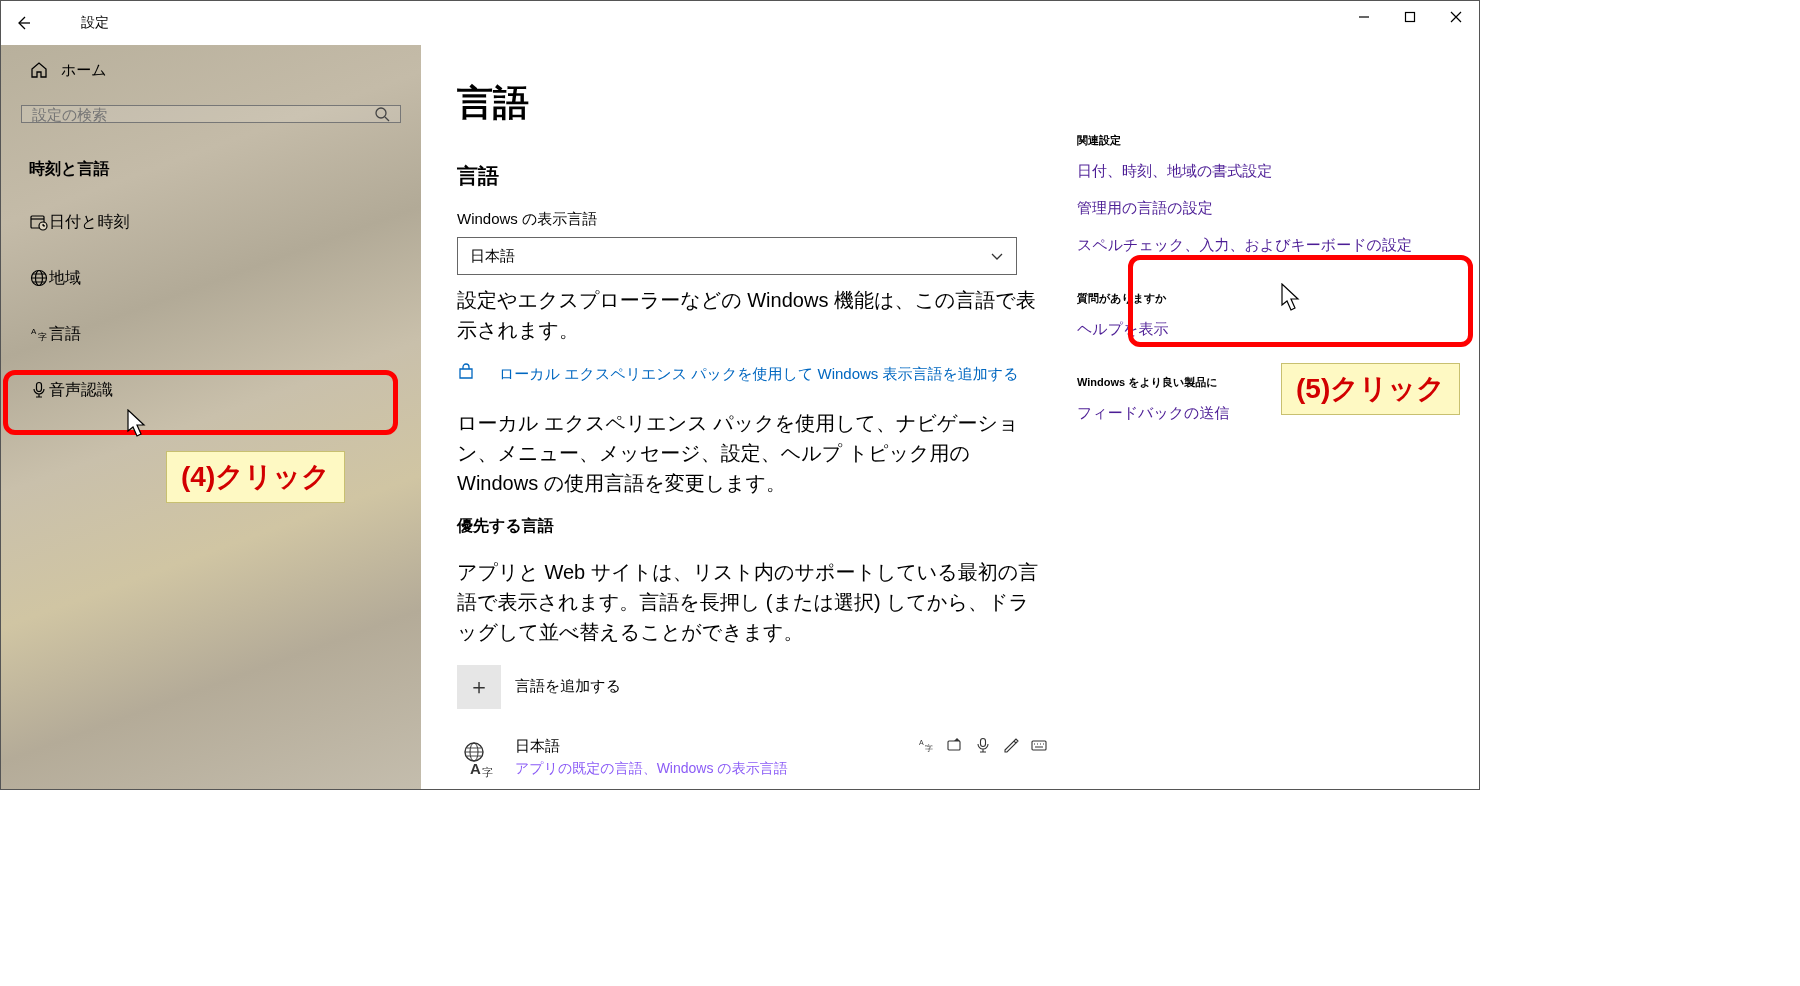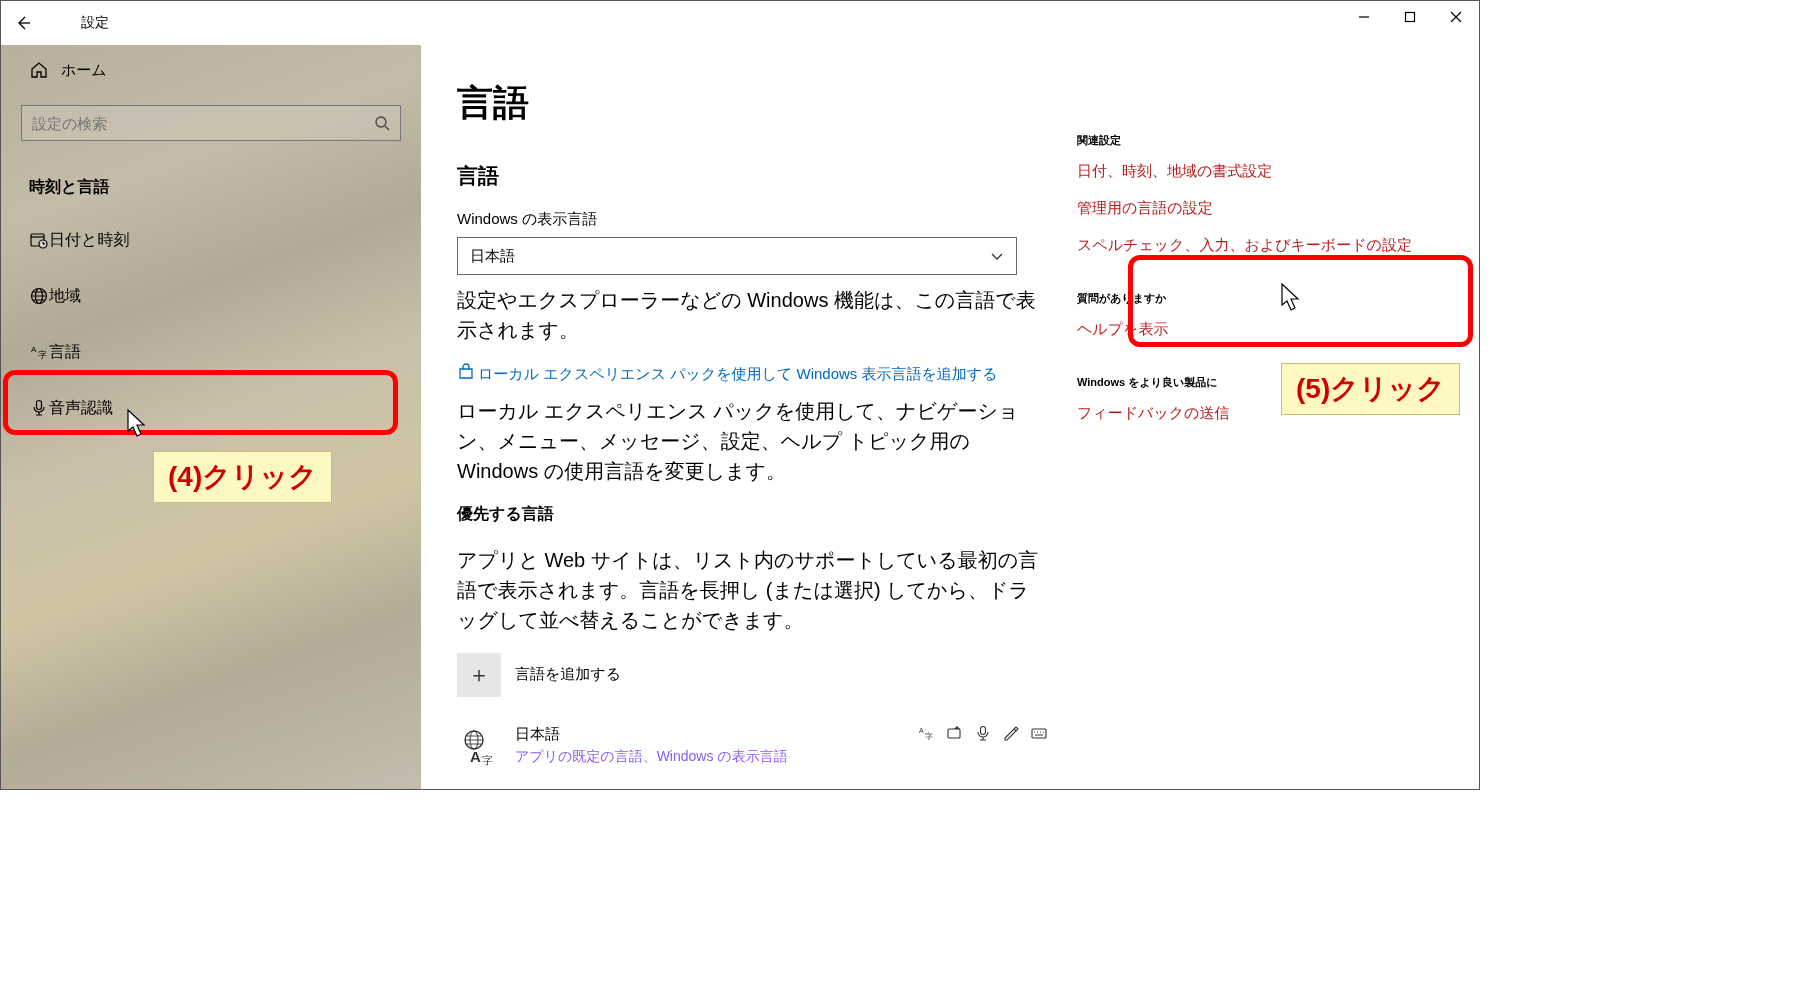--- a/index.html
+++ b/index.html
@@ -11,50 +11,50 @@
 .titlebar .title { font-size: 14px; margin-left: 36px; }
 .win-controls { position: absolute; right: 0; top: 0; display: flex; }
 .win-controls div { width: 46px; height: 32px; display: flex; align-items: center; justify-content: center; font-family: "Segoe MDL2 Assets", sans-serif; }
 
 
 .layout { display: flex; height: calc(100% - 44px); }
 
 
 .sidebar { width: 420px; flex: 0 0 420px; padding: 0 0 0 0; position: relative; background: linear-gradient(160deg, #b8b09c 0%, #c4bba8 20%, #b2aa97 35%, #c9c0ab 50%, #d0c5a3 65%, #b4ab98 80%, #c4bdad 100%); }
 .nav-home { display: flex; align-items: center; height: 50px; padding-left: 28px; gap: 12px; }
-.search { display: flex; align-items: center; margin: 10px 20px 22px 20px; border: 1px solid #777; height: 36px; background: rgba(255,255,255,0.12); padding: 0 10px; justify-content: space-between; }
+.search { display: flex; align-items: center; margin: 10px 20px 22px 20px; border: 1px solid #777; height: 18px; background: rgba(255,255,255,0.12); padding: 0 10px; justify-content: space-between; }
 .search input { background: transparent; border: none; font-size: 15px; color: #222; outline: none; flex: 1; }
 .cat-header { font-weight: 700; font-size: 16px; padding: 14px 17px 14px 28px; }
 .nav-item { display: flex; align-items: center; height: 56px; padding-left: 28px; font-size: 16px; position: relative; }
 .nav-icon { width: 20px; height: 20px; display: inline-flex; align-items: center; justify-content: center; }
 
 
 .content { flex: 1; display: flex; padding: 34px 20px 0 36px; gap: 30px; overflow: hidden; }
 .main { width: 590px; flex: 0 0 590px; }
 .main h1 { font-size: 36px; font-weight: 600; margin-bottom: 34px; }
 .main h2 { font-size: 21px; font-weight: 600; margin-bottom: 20px; }
 .sub-label { font-size: 15px; margin-bottom: 8px; }
 .select { display: flex; align-items: center; justify-content: space-between; width: 560px; height: 38px; border: 1px solid #666; padding: 0 12px; font-size: 15px; margin-bottom: 10px; cursor: pointer; }
 .desc { font-size: 20px; line-height: 1.5; margin-bottom: 18px; }
 .link { color: #0067c0; cursor: pointer; }
-.store-link { display: flex; gap: 3px; color: #0067c0; font-size: 15px; line-height: 1.5; margin-bottom: 10px; }
+.store-link { display: flex; gap: 24px; color: #0067c0; font-size: 15px; line-height: 1.5; margin-bottom: 22px; }
 .store-link .ico { color: #0067c0; flex: 0 0 18px; }
 .store-link .txt { }
 .add-lang { display: flex; align-items: center; gap: 14px; margin: 16px 0 28px 0; cursor: pointer; }
 .add-lang .plus { width: 44px; height: 44px; background: #e6e6e6; display: flex; align-items: center; justify-content: center; font-size: 22px; color: #333; }
 .lang-entry { display: flex; align-items: flex-start; gap: 14px; }
 .lang-entry .glyph { width: 44px; height: 44px; display: flex; align-items: center; justify-content: center; font-size: 14px; position: relative; }
 .lang-entry .meta .name { font-size: 15px; }
 .lang-entry .meta .sub { font-size: 14px; color: #8b5cf6; margin-top: 4px; }
 .lang-entry .feat-icons { margin-left: auto; display: flex; gap: 12px; color: #333; font-size: 13px; }
 
 
 .rail { flex: 1; padding-top: 54px; }
 .rail-h { font-size: 11px; font-weight: 600; margin-bottom: 14px; }
-.rail-link { color: #b91c1c; font-size: 15px; margin-bottom: 18px; display: block; cursor: pointer; }
+.rail-link { color: #4c1d95; font-size: 15px; margin-bottom: 18px; display: block; cursor: pointer; }
 .rail-sec { margin-bottom: 36px; }
 
 
 .annot-box-1 { position: absolute; left: 2px; top: 369px; width: 395px; height: 65px; border: 5px solid #ff0000; border-radius: 12px; pointer-events: none; z-index: 50; }
 .annot-box-2 { position: absolute; left: 1127px; top: 254px; width: 345px; height: 92px; border: 5px solid #ff0000; border-radius: 12px; pointer-events: none; z-index: 50; }
 .annot-label { position: absolute; background: #fef9c3; border: 1px solid #c8c070; color: #d20000; font-weight: 700; font-size: 28px; padding: 6px 14px; z-index: 55; }
 
 .cursor { position: absolute; width: 20px; height: 28px; z-index: 60; pointer-events: none; }
 .cursor svg { display: block; }
 
@@ -256,21 +256,21 @@
       <div class="rail-sec">
         <div class="rail-h">Windows をより良い製品に</div>
         <span class="rail-link">フィードバックの送信</span>
       </div>
     </div>
 
   </div>
 </div>
 
 <div class="annot-box-1"></div>
-<div class="annot-label" style="left:152px; top:450px;">(4)クリック</div>
+<div class="annot-label" style="left:165px; top:450px;">(4)クリック</div>
 <div class="cursor" style="left:126px; top:408px;">
   <svg width="22" height="30" viewBox="0 0 22 30">
       <path d="M1 1 L1 22 L6 18 L10 27 L14 25 L10 16 L17 16 Z" fill="#fff" stroke="#000" stroke-width="1.2"></path>
     </svg>
 </div>
 
 <div class="annot-box-2"></div>
 <div class="annot-label" style="left:1280px; top:362px;">(5)クリック</div>
 <div class="cursor" style="left:1280px; top:282px;">
   <svg width="22" height="30" viewBox="0 0 22 30">

